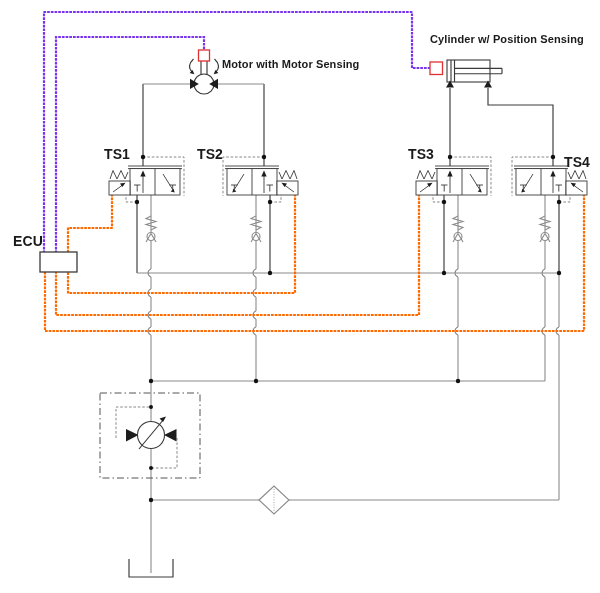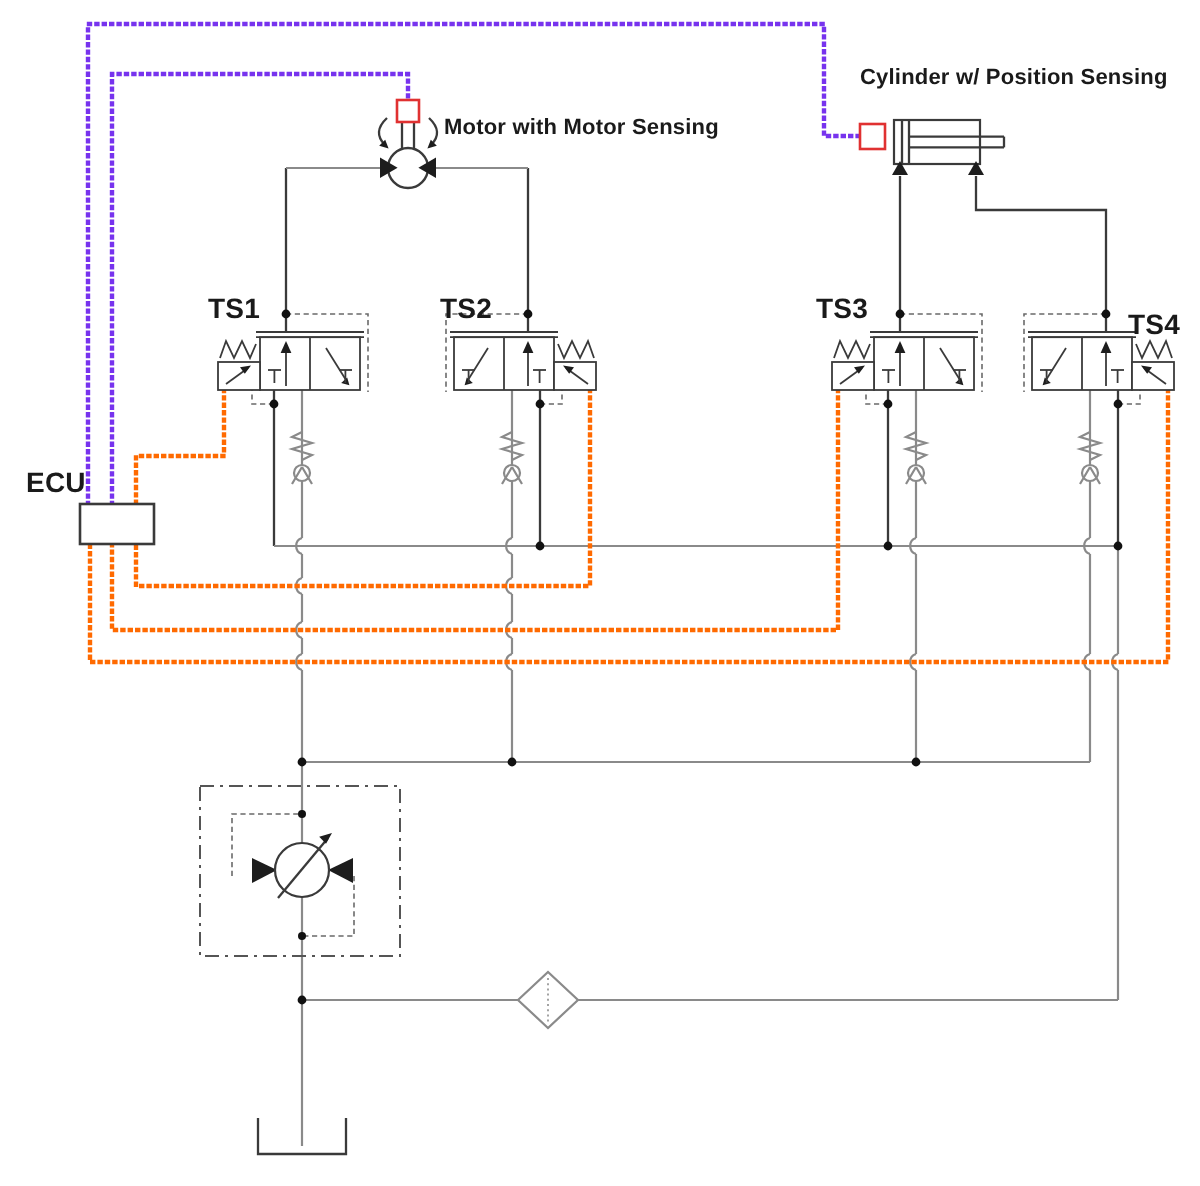--- a/index.html
+++ b/index.html
@@ -219,18 +219,18 @@
         <circle class="dot" cx="256" cy="381" r="2.2"></circle>
     <circle class="dot" cx="458" cy="381" r="2.2"></circle>
     <circle class="dot" cx="151" cy="407" r="2"></circle>
         <circle class="dot" cx="151" cy="468" r="2"></circle>
     <circle class="dot" cx="151" cy="500" r="2.2"></circle>
   </g>
 </svg>
 
   <div class="lbl" style="left:13px;top:233px">ECU</div>
   <div class="lbl" style="left:104px;top:146px">TS1</div>
-  <div class="lbl" style="left:220px;top:146px">TS2</div>
+  <div class="lbl" style="left:197px;top:146px">TS2</div>
   <div class="lbl" style="left:408px;top:146px">TS3</div>
   <div class="lbl" style="left:564px;top:154px">TS4</div>
   <div class="lbl lbl-big" style="left:222px;top:58px">Motor with Motor Sensing</div>
   <div class="lbl lbl-big" style="left:430px;top:33px">Cylinder w/ Position Sensing</div>
 </div>
 
 </body></html>

